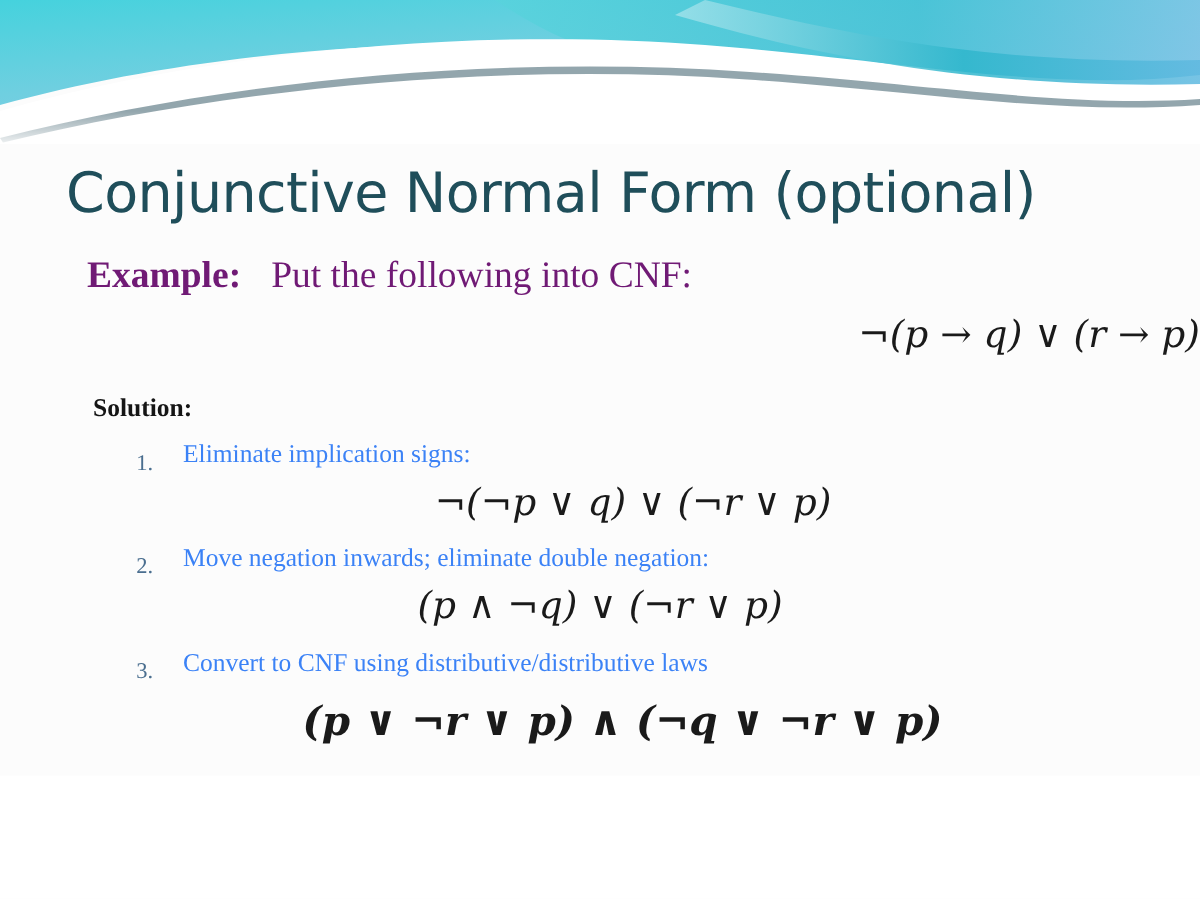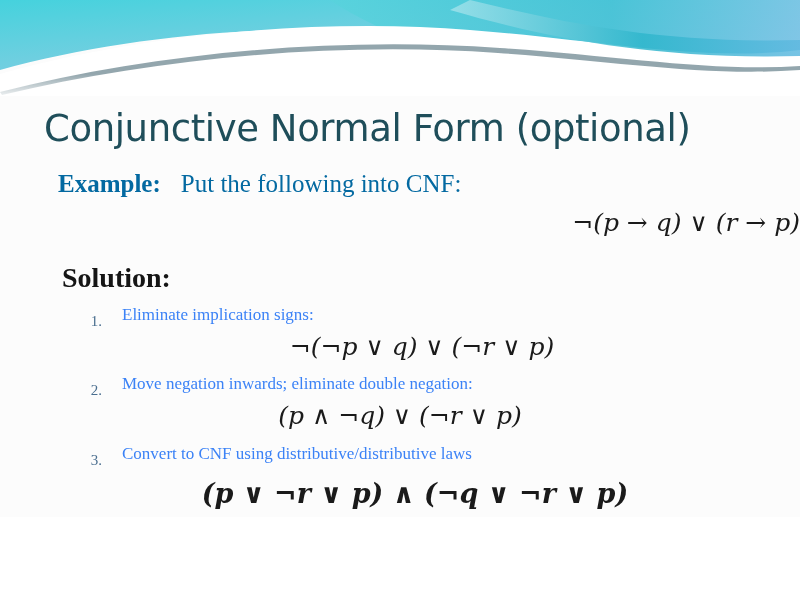--- a/index.html
+++ b/index.html
@@ -58,21 +58,21 @@
   .body-area {
     position: absolute;
     left: 0;
     top: 168px;
     width: 800px;
   }
 
   .example-line {
     margin: 0 0 0 58px;
     font-size: 25px;
-    color: #0369a1;
+    color: #701a75;
     line-height: 1.25;
     white-space: nowrap;
   }
   .example-label {
     font-weight: bold;
   }
   .example-gap {
     display: inline-block;
     width: 20px;
   }
@@ -88,21 +88,21 @@
   }
 
   .formula-1 {
     margin: 8px 0 0 0;
     padding-left: 150px;
     text-align: right;
   }
 
   .solution-label {
     margin: 22px 0 0 62px;
-    font-size: 28px;
+    font-size: 17px;
     font-weight: bold;
     color: #151515;
   }
 
   .steps {
     margin: 10px 0 0 0;
     padding: 0;
     list-style: none;
   }
   .step {

